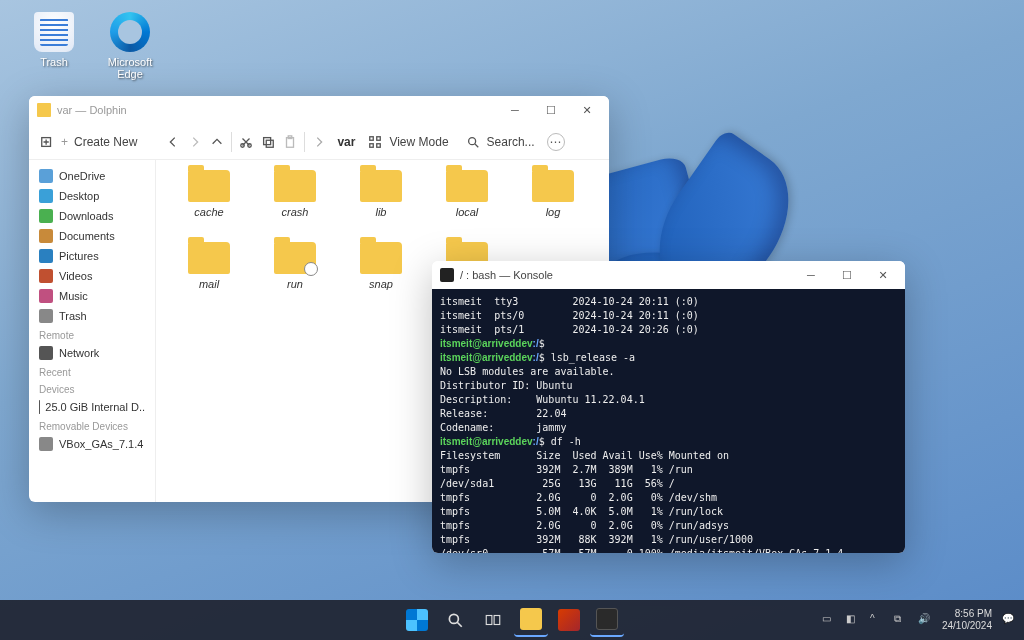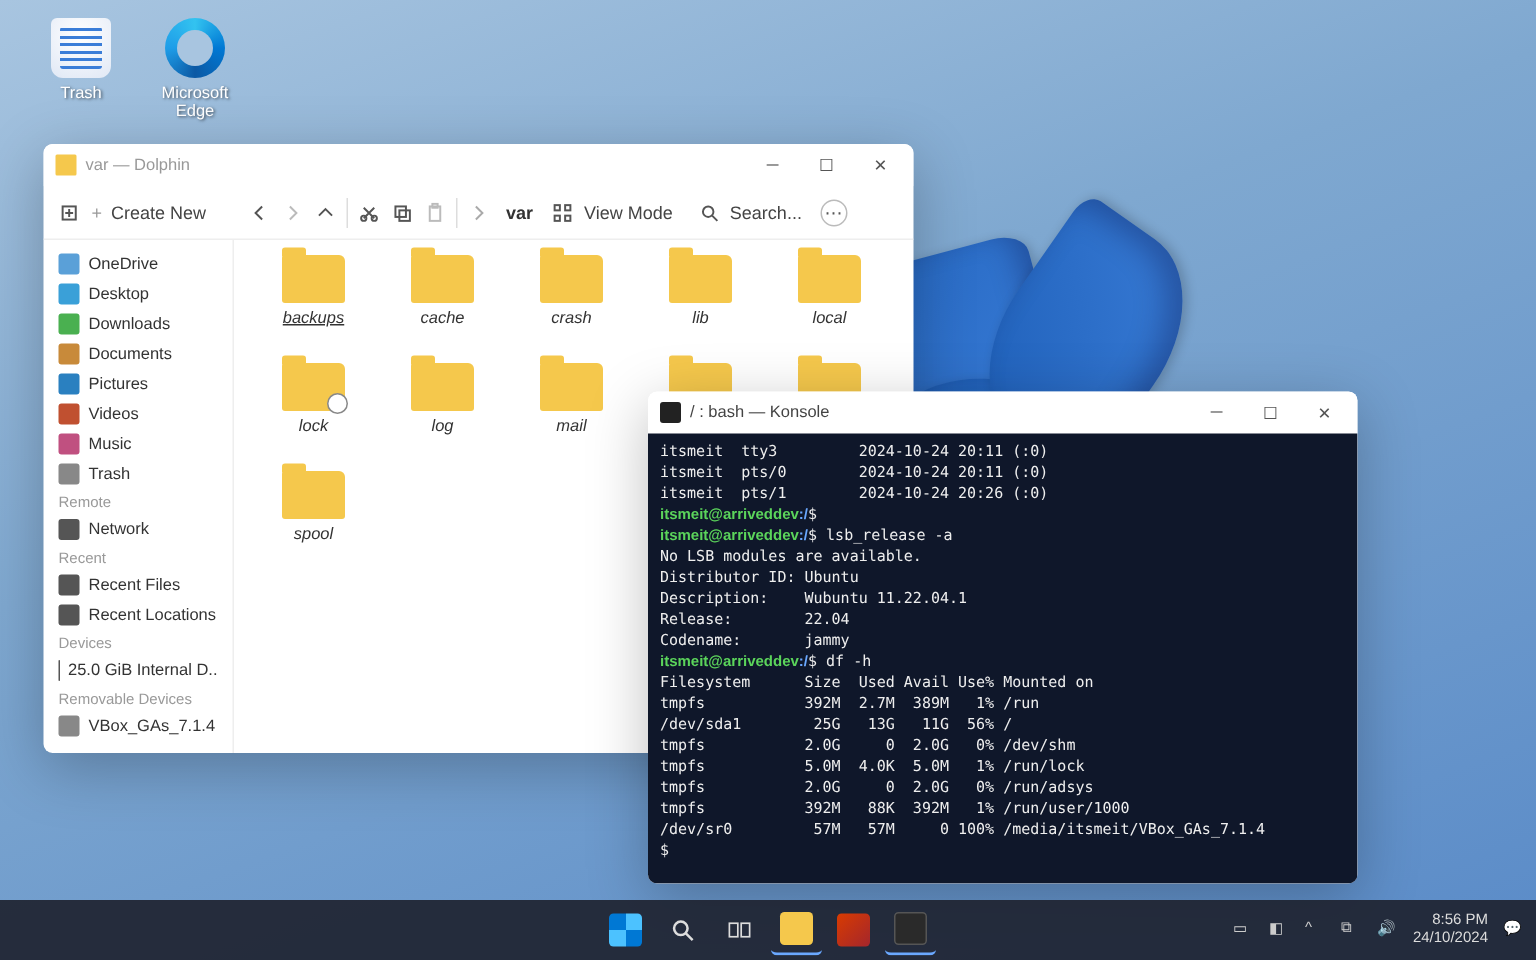--- a/index.html
+++ b/index.html
@@ -43,21 +43,21 @@
 .folder-pane{flex:1;padding:10px 0 0 10px;display:flex;flex-wrap:wrap;align-content:flex-start;gap:0;overflow:auto;border-left:1px solid #eee;}
 .fld{width:86px;height:72px;text-align:center;font-size:11px;color:#333;cursor:pointer;}
 .fld .ficon{width:42px;height:32px;margin:0 auto 4px;background:#f5c84c;border-radius:2px 4px 2px 2px;position:relative;}
 .fld .ficon::before{content:"";position:absolute;top:-5px;left:0;width:16px;height:6px;background:#f5c84c;border-radius:2px 2px 0 0;}
 .fld.sym .ficon::after{content:"";position:absolute;bottom:-2px;right:-2px;width:12px;height:12px;background:#fff;border-radius:50%;border:1px solid #888;}
 .fld-lbl{display:block;font-style:italic;}
 .fld.ul .fld-lbl{text-decoration:underline;font-style:italic;}
 .status{height:22px;border-top:1px solid #eee;font-size:11px;color:#555;padding-left:10px;display:flex;align-items:center;}
 
 
-.konsole{left:432px;top:261px;width:473px;height:328px;background:#fff;}
+.konsole{left:432px;top:261px;width:473px;height:292px;background:#fff;}
 .konsole .titlebar{color:#444;}
 .konsole .titlebar .title-icon{background:#222;border-radius:2px;}
 .term{flex:1;background:#0f172a;color:#eee;font-family:Consolas,monospace;font-size:10px;line-height:14px;padding:6px 8px;white-space:pre;overflow:hidden;}
 .gr{color:#5bd45b;font-weight:bold;}
 .bl{color:#6aa8ff;font-weight:bold;}
 
 
 .taskbar{position:absolute;left:0;right:0;bottom:0;height:40px;background:rgba(30,35,48,.92);display:flex;align-items:center;padding:0 10px;}
 .task-icons{display:flex;gap:4px;position:absolute;left:50%;transform:translateX(-50%);}
 .tbicon{width:34px;height:34px;display:flex;align-items:center;justify-content:center;border-radius:4px;cursor:pointer;}
@@ -204,69 +204,51 @@
           </div>
         </div>
       <div class="sb-head">Remote</div>
       <div id="sb-remote">
           <div class="sb-item">
             <span class="sbi" style="background:#555"></span>
             <span>Network</span>
           </div>
         </div>
       <div class="sb-head">Recent</div>
-      <div id="sb-recent">
-          <div class="sb-item">
-            <span class="sbi" style="background:#555"></span>
-            <span>Recent Files</span>
-          </div>
-          <div class="sb-item">
-            <span class="sbi" style="background:#555"></span>
-            <span>Recent Locations</span>
-          </div>
-        </div>
       <div class="sb-head">Devices</div>
       <div id="sb-devices">
           <div class="sb-item">
             <span class="sbi" style="background:#555"></span>
             <span>25.0 GiB Internal D..</span>
           </div>
         </div>
       <div class="sb-head">Removable Devices</div>
       <div id="sb-removable">
           <div class="sb-item">
             <span class="sbi" style="background:#888"></span>
             <span>VBox_GAs_7.1.4</span>
           </div>
         </div>
     </div>
     <div class="folder-pane" id="folder-pane">
-        <div class="fld ul">
-          <div class="ficon"></div>
-          <span class="fld-lbl">backups</span>
-        </div>
         <div class="fld">
           <div class="ficon"></div>
           <span class="fld-lbl">cache</span>
         </div>
         <div class="fld">
           <div class="ficon"></div>
           <span class="fld-lbl">crash</span>
         </div>
         <div class="fld">
           <div class="ficon"></div>
           <span class="fld-lbl">lib</span>
         </div>
         <div class="fld">
           <div class="ficon"></div>
           <span class="fld-lbl">local</span>
-        </div>
-        <div class="fld sym">
-          <div class="ficon"></div>
-          <span class="fld-lbl">lock</span>
         </div>
         <div class="fld">
           <div class="ficon"></div>
           <span class="fld-lbl">log</span>
         </div>
         <div class="fld">
           <div class="ficon"></div>
           <span class="fld-lbl">mail</span>
         </div>
         <div class="fld sym">

